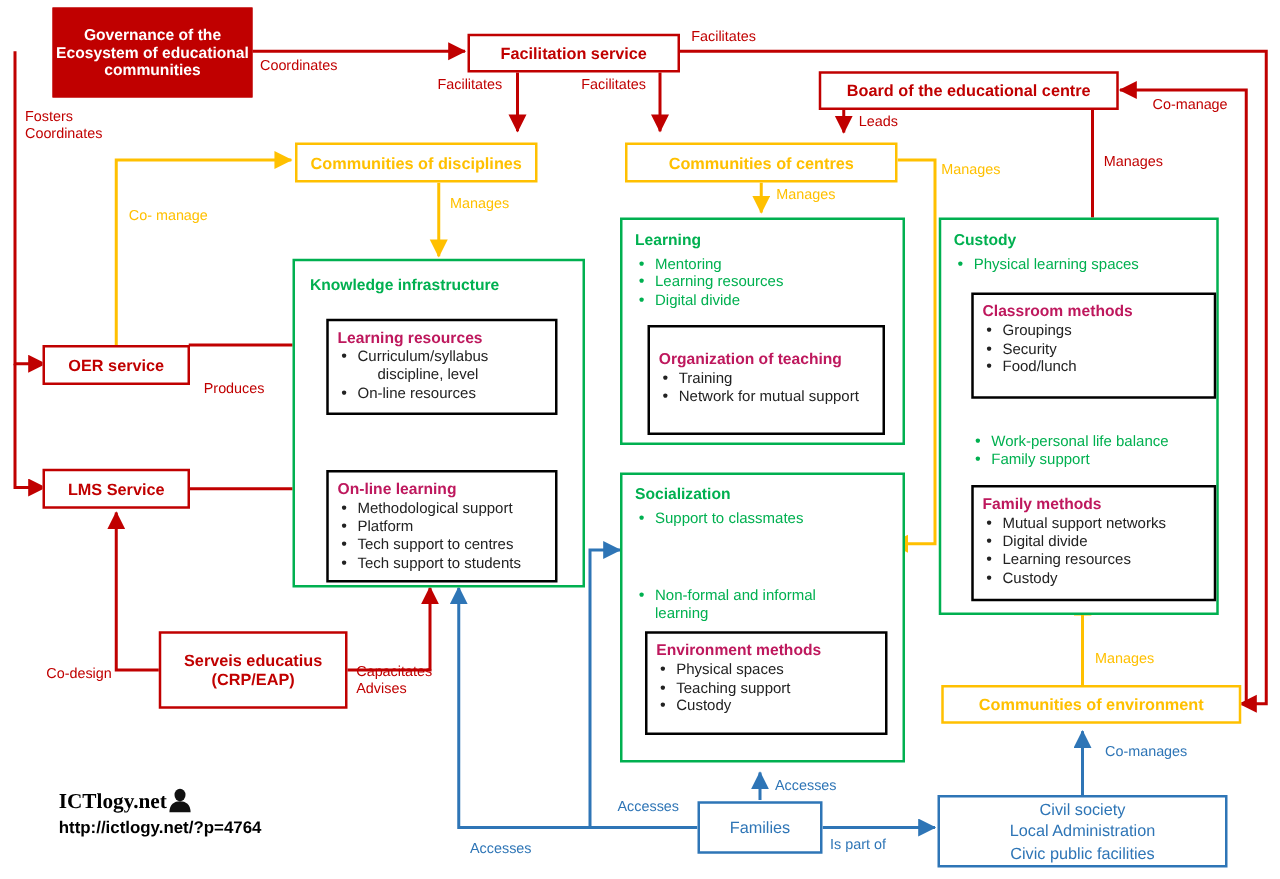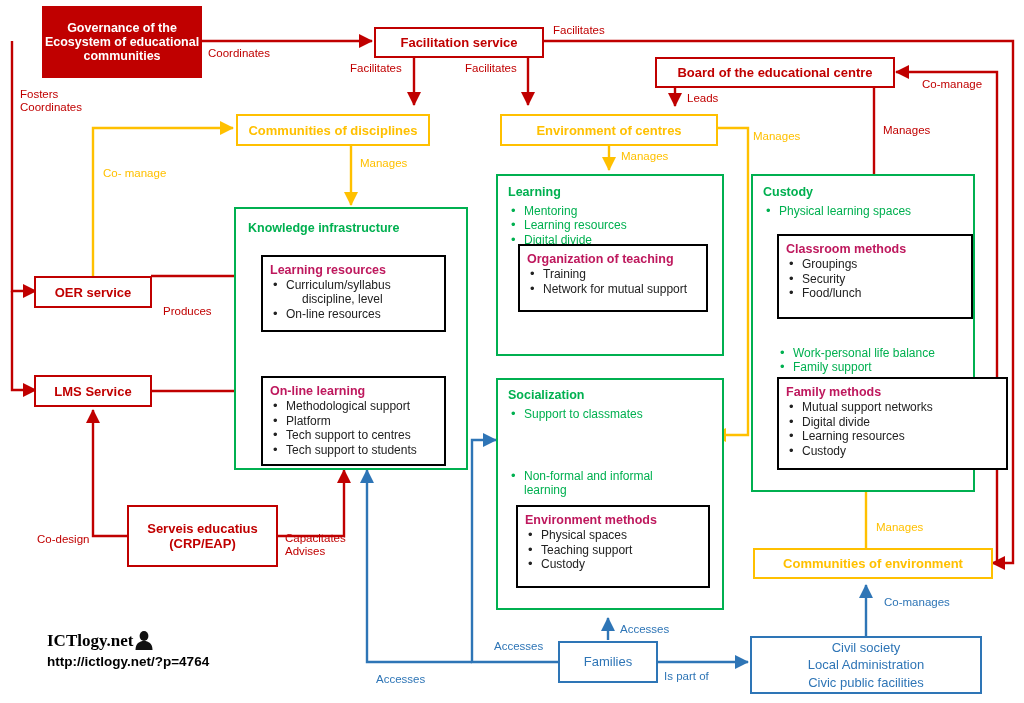--- a/index.html
+++ b/index.html
@@ -122,21 +122,21 @@
   <div class="box red-out" style="left:127px;top:505px;width:151px;height:62px;white-space:pre;">
     <span>Serveis educatius
 (CRP/EAP)</span>
   </div>
 
   <div class="box yel-out" style="left:236px;top:114px;width:194px;height:32px;">
     <span>Communities of disciplines</span>
   </div>
 
   <div class="box yel-out" style="left:500px;top:114px;width:218px;height:32px;">
-    <span>Environment of centres</span>
+    <span>Communities of centres</span>
   </div>
 
   <div class="box yel-out" style="left:512px;top:424px;width:200px;height:30px;">
     <span>Communities of learning</span>
   </div>
 
   <div class="box yel-out" style="left:753px;top:548px;width:240px;height:31px;">
     <span>Communities of environment</span>
   </div>
 
@@ -163,21 +163,21 @@
     </div>
   </div>
 
   <div class="box grn-out" style="left:496px;top:174px;width:228px;height:182px;">
     <div class="grn-head" style="position:absolute;left:10px;top:9px;">Learning</div>
     <ul class="bl grn-txt" style="position:absolute;left:10px;top:26px;">
       <li>Mentoring</li>
       <li>Learning resources</li>
       <li>Digital divide</li>
     </ul>
-    <div class="blk" style="position:absolute;left:20px;top:68px;width:190px;height:68px;padding:6px 7px;box-sizing:border-box;">
+    <div class="blk" style="position:absolute;left:20px;top:84px;width:190px;height:88px;padding:18px 7px;box-sizing:border-box;">
       <div class="blk-head">Organization of teaching</div>
       <ul class="bl blk-txt">
         <li>Training</li>
         <li>Network for mutual support</li>
       </ul>
     </div>
   </div>
 
   <div class="box grn-out" style="left:751px;top:174px;width:224px;height:318px;">
     <div class="grn-head" style="position:absolute;left:10px;top:9px;">Custody</div>
@@ -189,21 +189,21 @@
       <ul class="bl blk-txt">
         <li>Groupings</li>
         <li>Security</li>
         <li>Food/lunch</li>
       </ul>
     </div>
     <ul class="bl grn-txt" style="position:absolute;left:24px;top:168px;">
       <li>Work-personal life balance</li>
       <li>Family support</li>
     </ul>
-    <div class="blk" style="position:absolute;left:24px;top:201px;width:231px;height:93px;padding:6px 7px;box-sizing:border-box;">
+    <div class="blk" style="position:absolute;left:24px;top:212px;width:196px;height:93px;padding:6px 7px;box-sizing:border-box;">
       <div class="blk-head">Family methods</div>
       <ul class="bl blk-txt">
         <li>Mutual support networks</li>
         <li>Digital divide</li>
         <li>Learning resources</li>
         <li>Custody</li>
       </ul>
     </div>
   </div>
 

